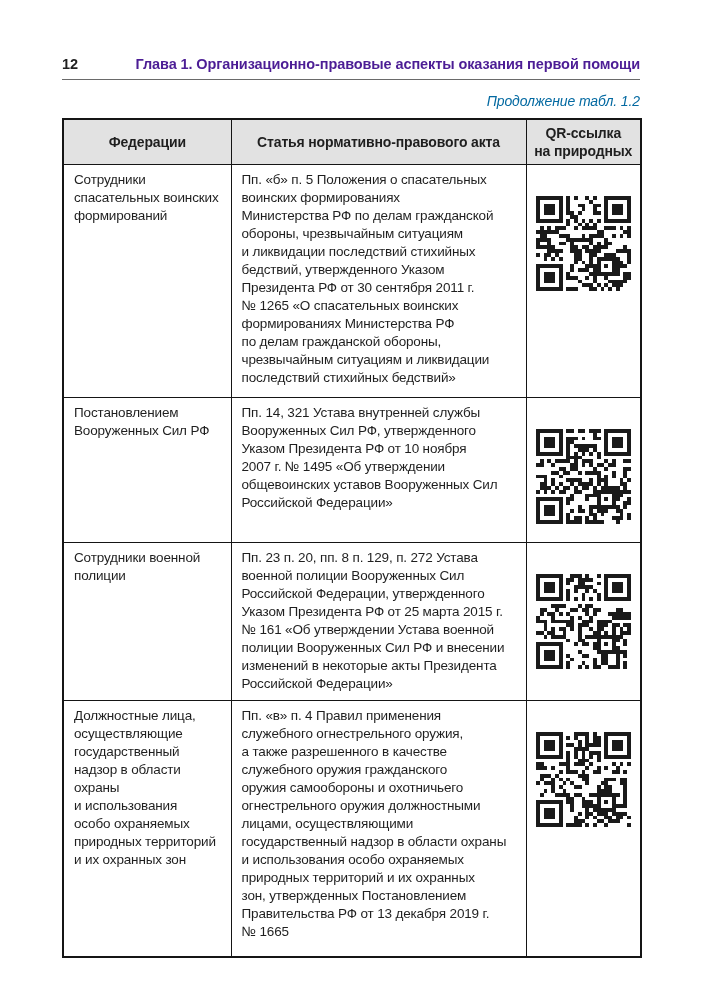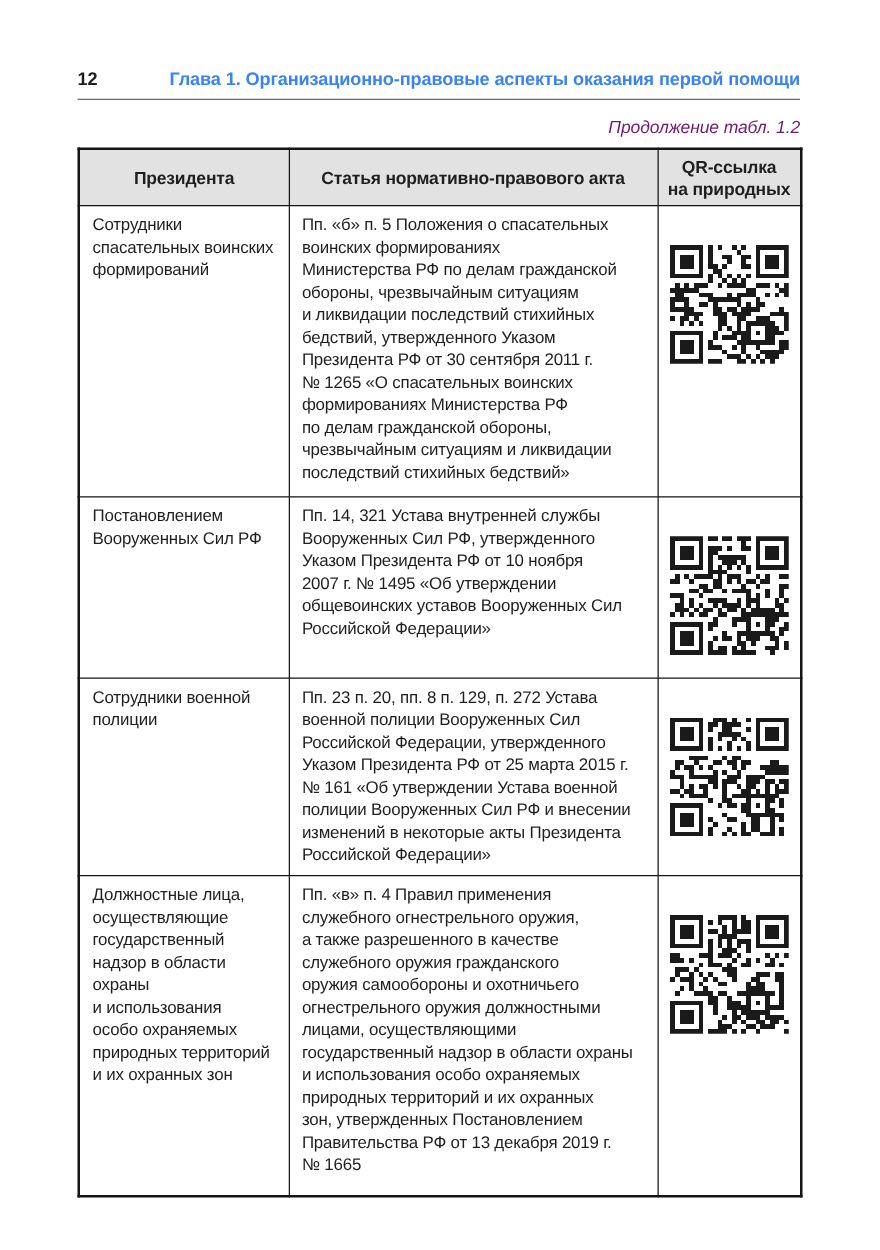--- a/index.html
+++ b/index.html
@@ -16,26 +16,26 @@
   .content {
     position:absolute; left:62px; top:56px; width:578px;
   }
   .running-head {
     display:flex; justify-content:space-between; align-items:baseline;
     font-size:14.5px; letter-spacing:-0.1px;
     padding-bottom:7px;
     border-bottom:1px solid #6a6a6a;
   }
   .page-number { font-weight:bold; }
-  .running-title { font-weight:bold; color:#3b82f6; }
+  .running-title { font-weight:bold; color:#4c1d95; }
   .table-caption {
     text-align:right;
     font-style:italic;
     font-size:14px;
-    color:#701a75;
+    color:#0369a1;
     margin-top:13px;
     margin-bottom:9px;
     letter-spacing:-0.1px;
   }
   table.legal {
     border-collapse:collapse;
     table-layout:fixed;
     width:578px;
     border:2px solid #151515;
   }
@@ -86,21 +86,21 @@
     <div class="table-caption">Продолжение табл. 1.2</div>
 
     <table class="legal">
       <colgroup>
           <col class="c1">
           <col class="c2">
           <col class="c3">
         </colgroup>
       <tbody>
           <tr class="rh">
-        <th>Президента</th>
+        <th>Федерации</th>
         <th>Статья нормативно-правового акта</th>
         <th>QR-ссылка
 на природных</th>
       </tr>
 
       <tr class="r1">
         <td class="text-cell">Сотрудники
 спасательных воинских
 формирований</td>
         <td class="text-cell">Пп. «б» п. 5 Положения о спасательных

